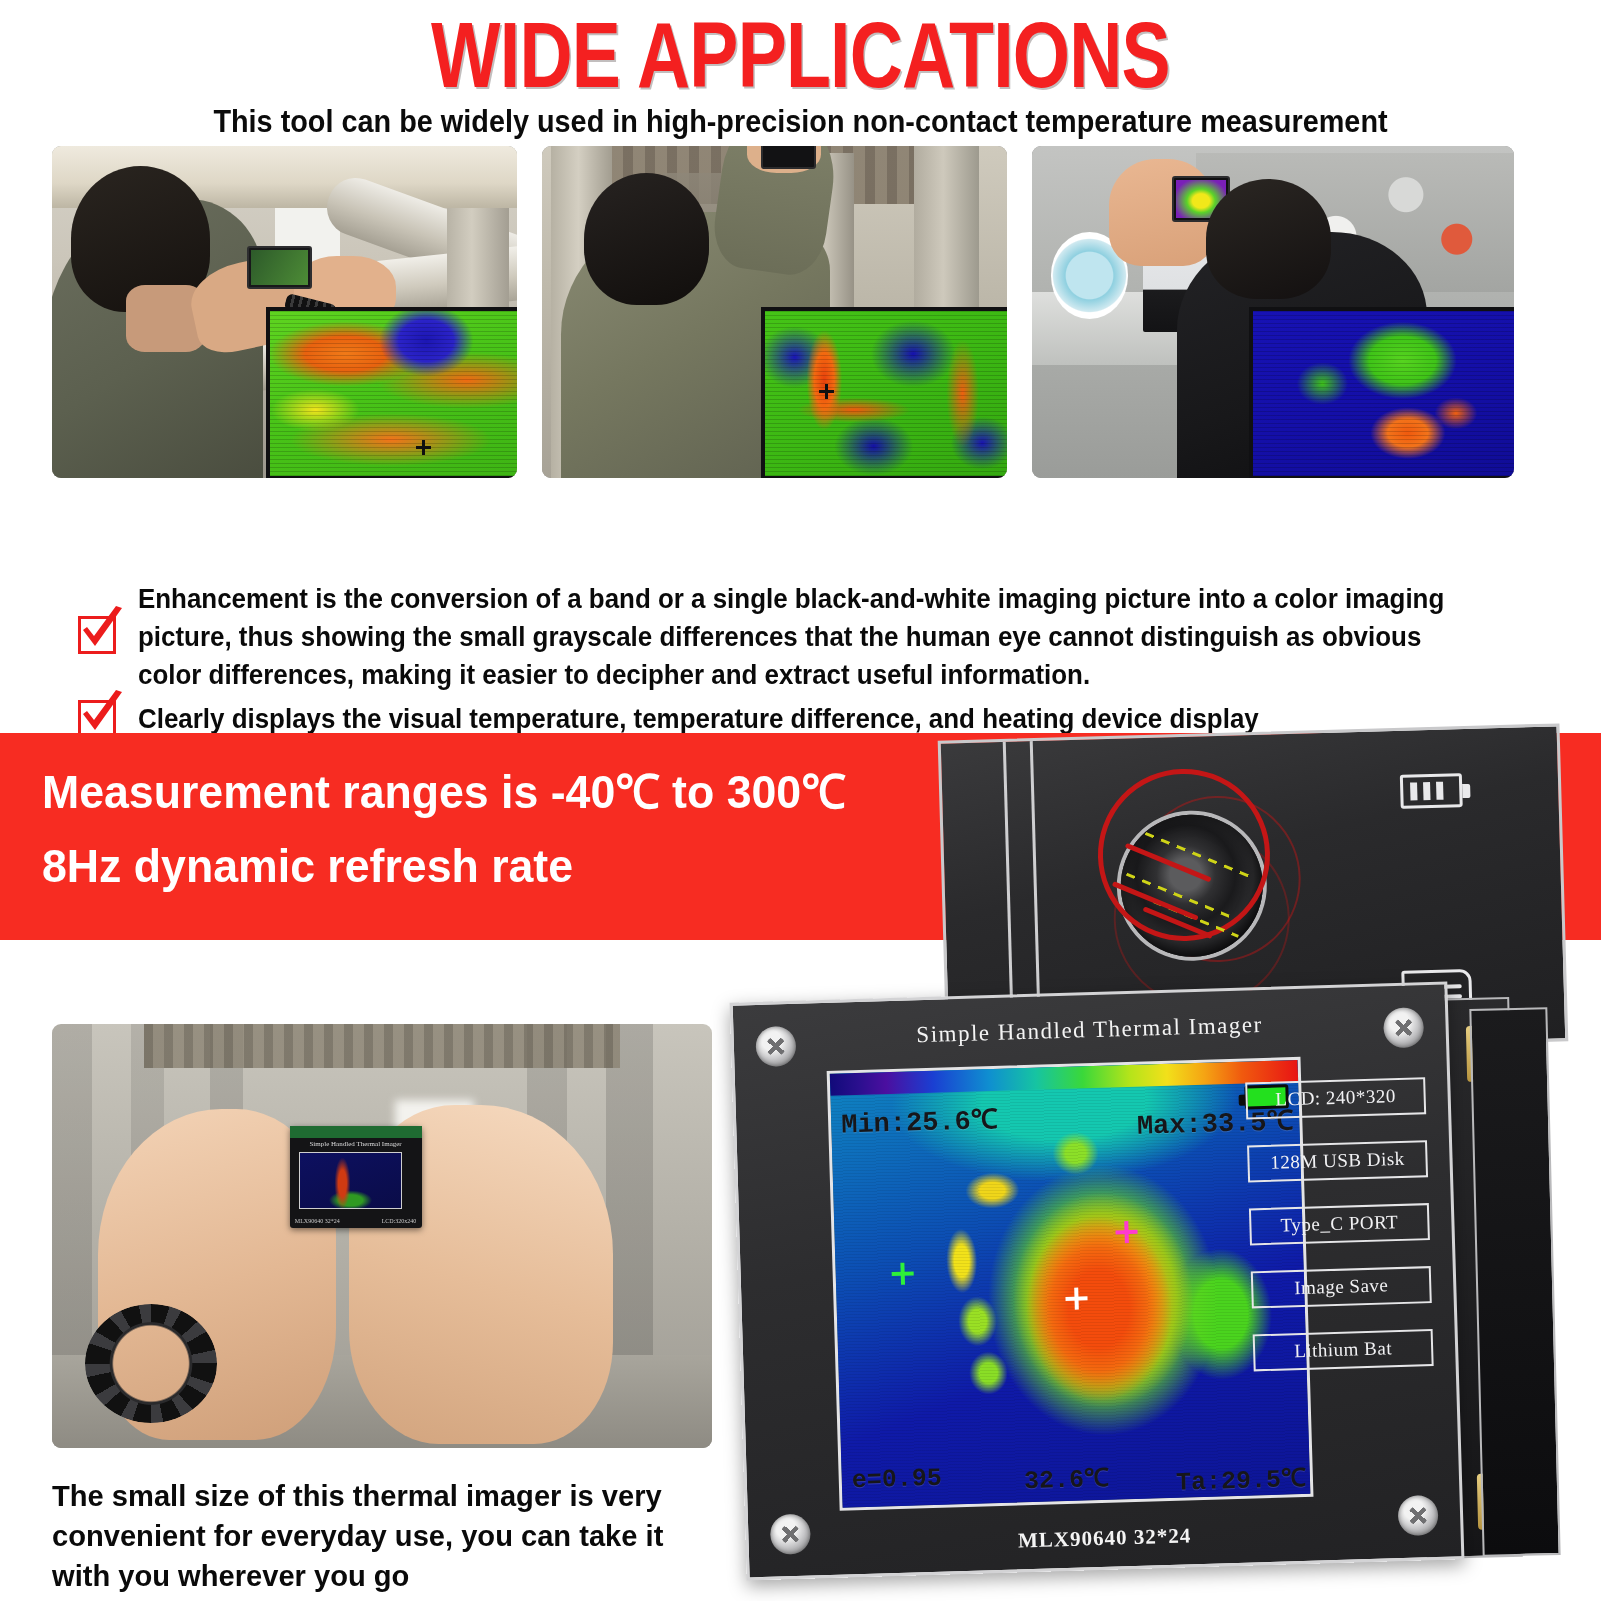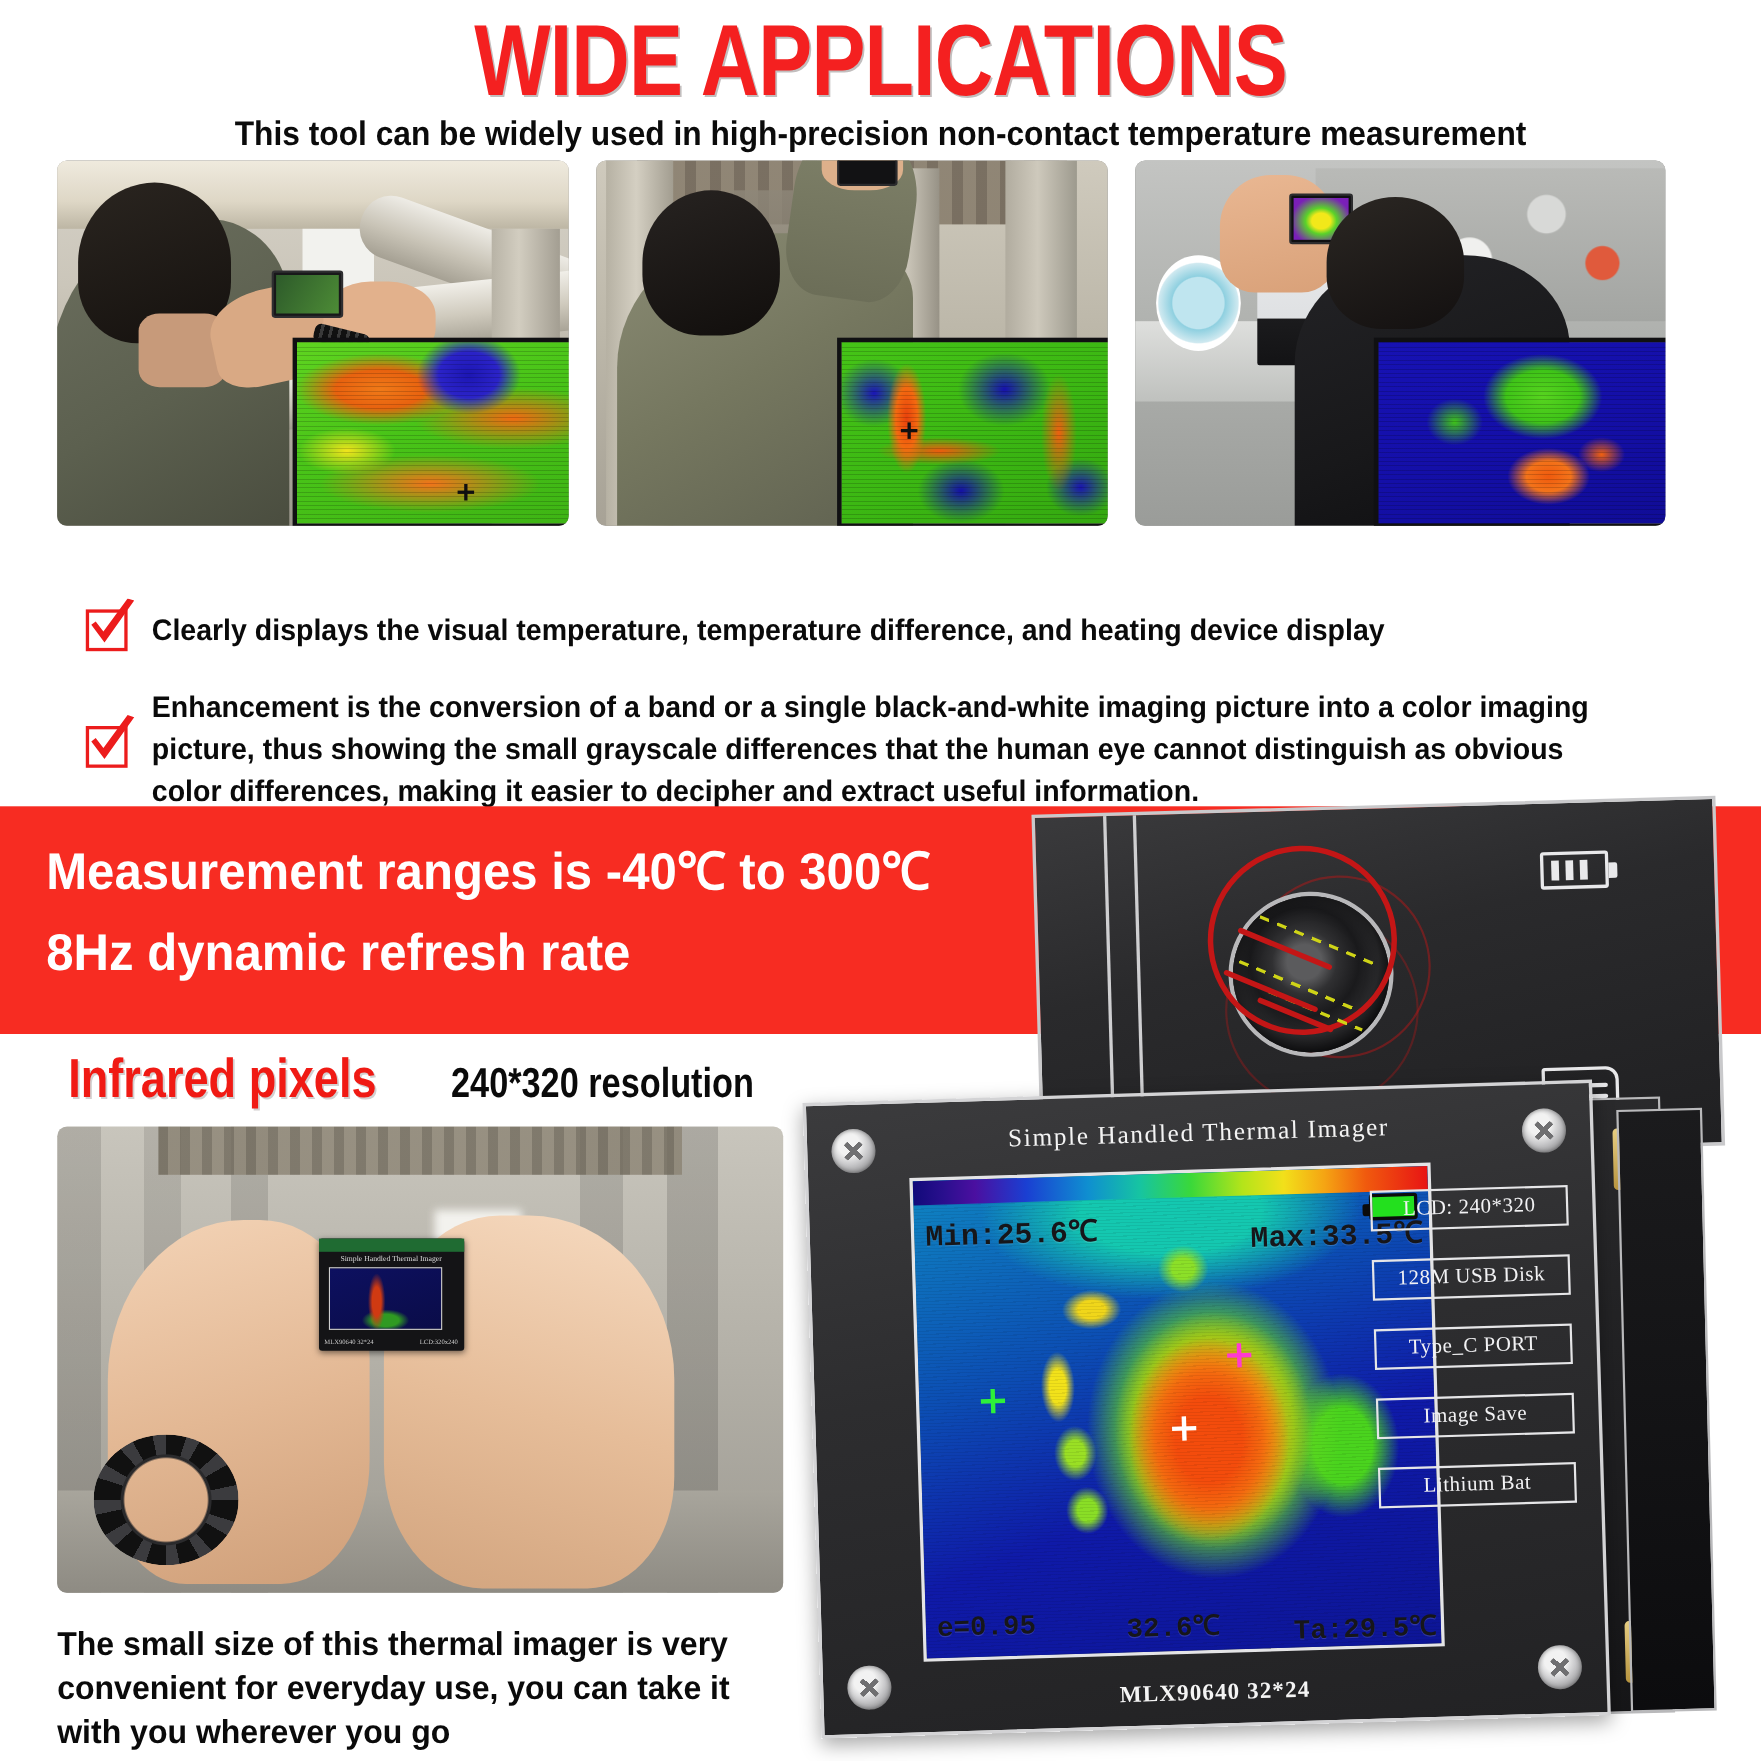--- a/index.html
+++ b/index.html
@@ -715,49 +715,45 @@
       <div class="person"></div>
       <div class="head"></div>
       <div class="thermal-inset">
         <div class="t-grid"></div>
       </div>
     </div>
   </div>
 
 
   <div class="bullets">
+    <div class="bullet b2">
+      <div class="check">
+        <svg class="tick" viewBox="0 0 50 46">
+          <path d="M7 24 L19 40 L46 2 L40 0 L18 30 L11 21 Z" fill="currentColor"></path>
+        </svg>
+      </div>
+      <div class="btext">Enhancement is the conversion of a band or a single black-and-white imaging picture into a color imaging picture, thus showing the small grayscale differences that the human eye cannot distinguish as obvious color differences, making it easier to decipher and extract useful information.</div>
+    </div>
     <div class="bullet b1">
       <div class="check">
         <svg class="tick" viewBox="0 0 50 46">
           <path d="M7 24 L19 40 L46 2 L40 0 L18 30 L11 21 Z" fill="currentColor"></path>
         </svg>
       </div>
       <div class="btext">Clearly displays the visual temperature, temperature difference, and heating device display</div>
     </div>
-    <div class="bullet b2">
-      <div class="check">
-        <svg class="tick" viewBox="0 0 50 46">
-          <path d="M7 24 L19 40 L46 2 L40 0 L18 30 L11 21 Z" fill="currentColor"></path>
-        </svg>
-      </div>
-      <div class="btext">Enhancement is the conversion of a band or a single black-and-white imaging picture into a color imaging picture, thus showing the small grayscale differences that the human eye cannot distinguish as obvious color differences, making it easier to decipher and extract useful information.</div>
-    </div>
   </div>
 
   <div class="banner">
     <div class="banner-lines">
       <div class="bline">Measurement ranges is -40℃ to 300℃</div>
       <div class="bline">8Hz dynamic refresh rate</div>
     </div>
   </div>
 
-  <div class="ir-head">
-    <span class="ir-red">Infrared pixels</span>
-    <span class="ir-black">240*320 resolution</span>
-  </div>
 
   <div class="photo-hands">
     <div class="corridor"></div>
     <div class="ceilbeam"></div>
     <div class="glow"></div>
     <div class="floor"></div>
     <div class="handL"></div>
     <div class="handR"></div>
     <div class="bracelet"></div>
     <div class="minidev">

